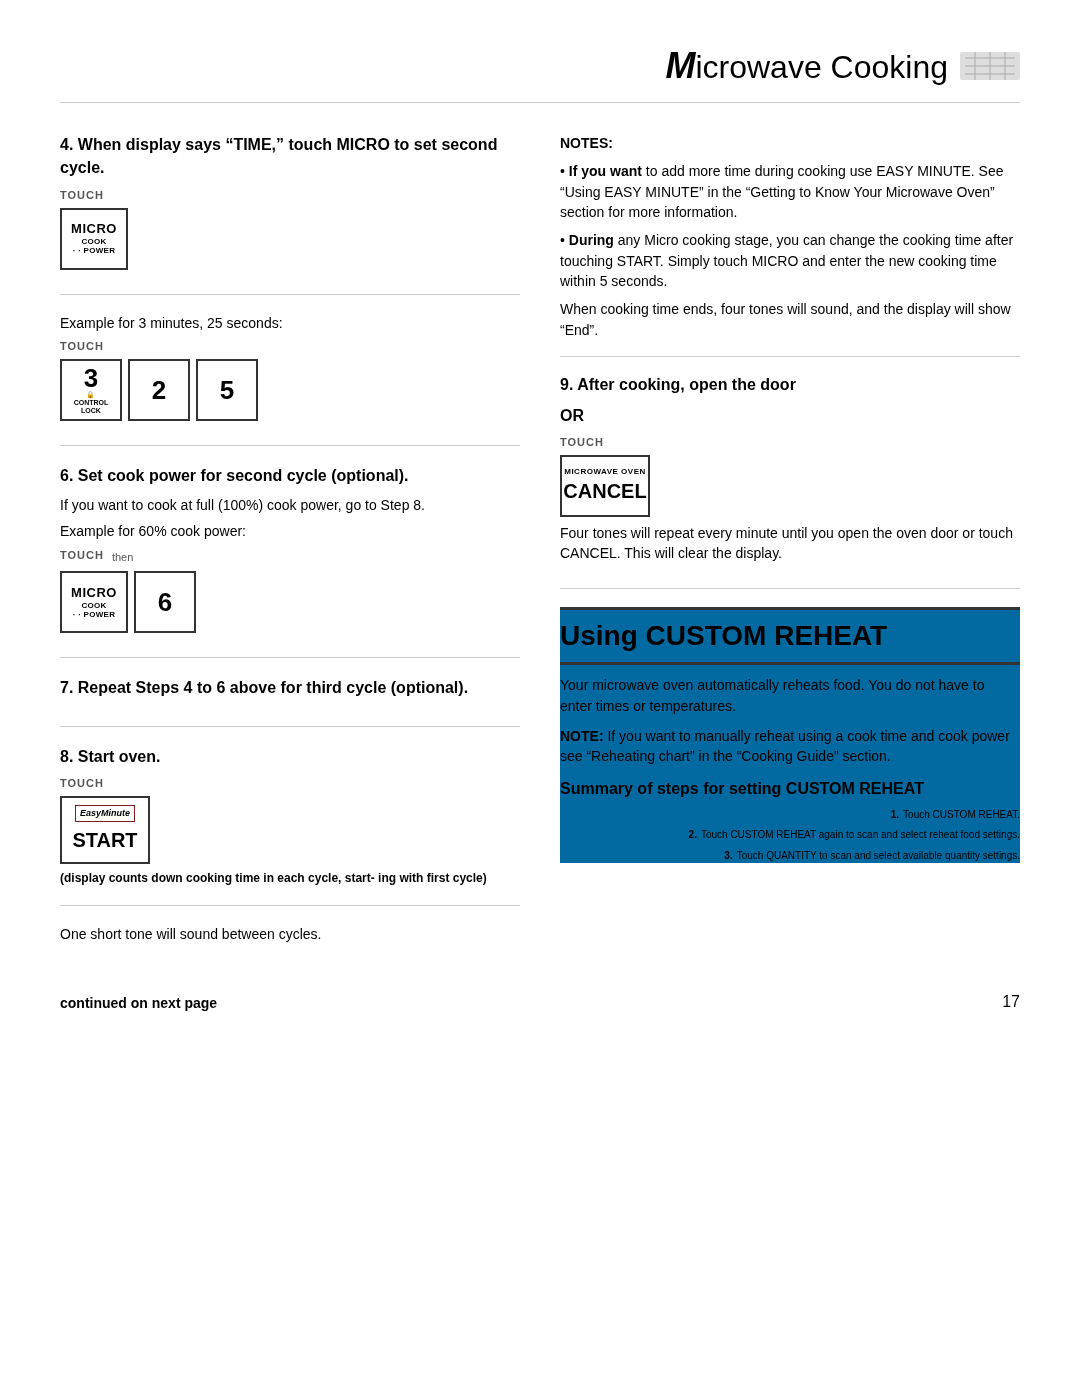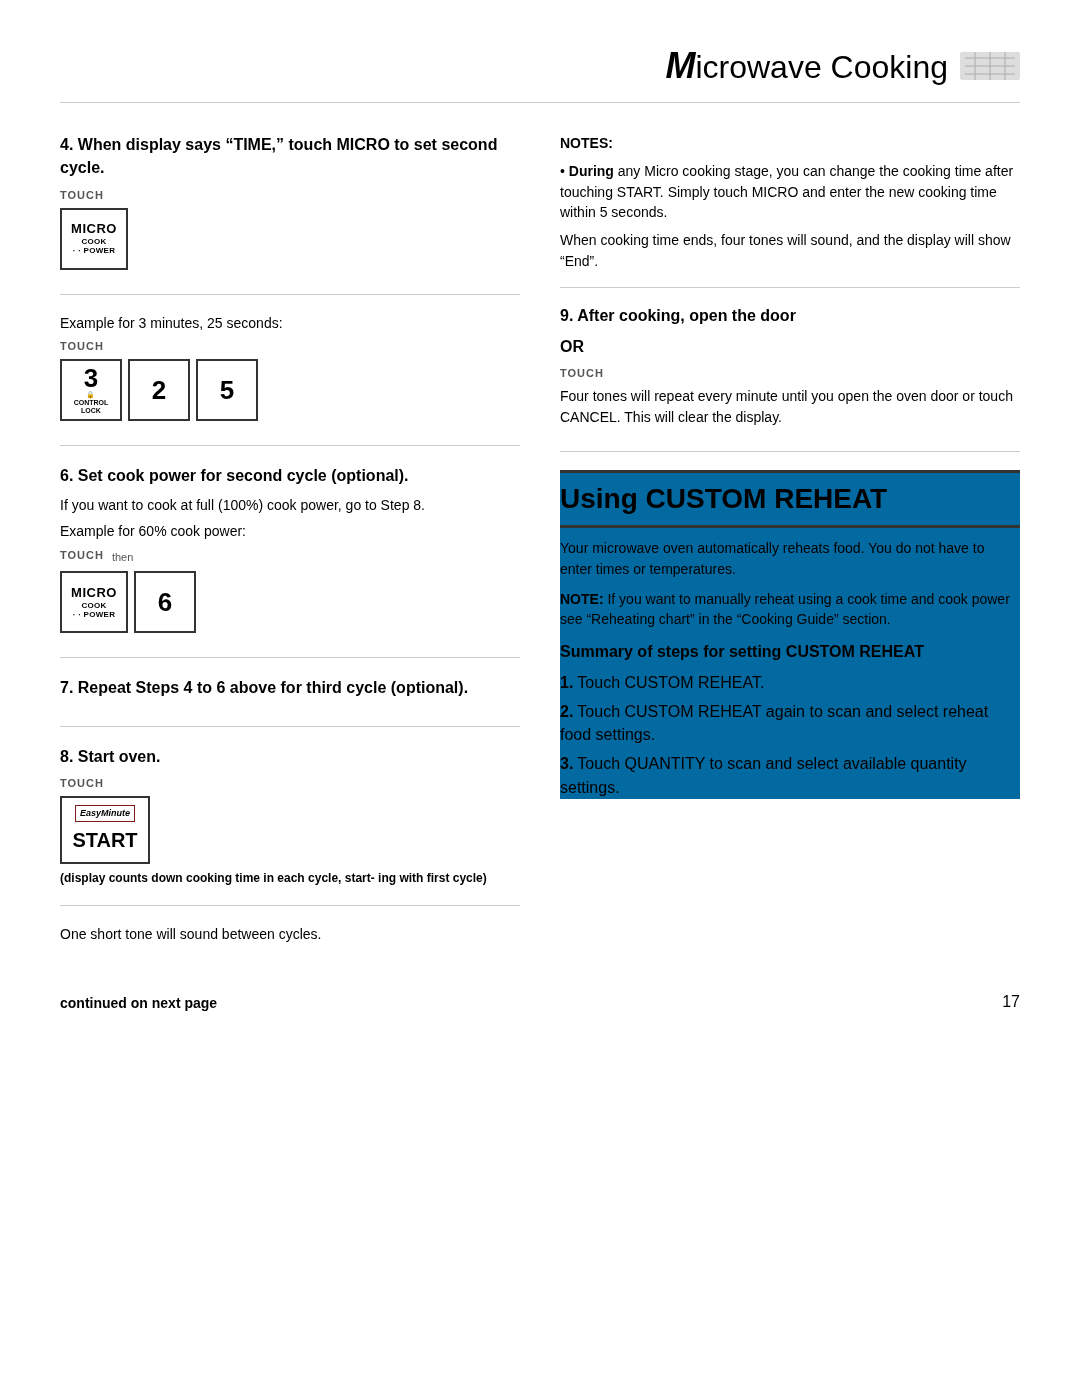--- a/index.html
+++ b/index.html
@@ -259,22 +259,23 @@
       font-weight: bold;
       margin-bottom: 8px;
     }
 
     .summary-list {
       list-style: none;
       padding: 0;
     }
 
     .summary-list li {
-      font-size: 16px;
+      font-size: 10px;
       margin-bottom: 6px;
+      text-align: right;
     }
 
     .summary-list li .num {
       font-weight: bold;
       margin-right: 4px;
     }
 
     .page-footer {
       display: flex;
       justify-content: space-between;
@@ -399,30 +400,39 @@
     <div class="step-sub">One short tone will sound between cycles.</div>
 
   </div>
 
   <div class="right-col">
 
     <div class="notes-section">
       <div class="notes-heading">NOTES:</div>
       <ul class="notes-list">
         <li>
+          <span class="bold-text">If you want</span><span> to add more time during cooking use EASY MINUTE. See “Using EASY MINUTE” in the “Getting to Know Your Microwave Oven” section for more information.</span>
+        </li>
+        <li>
           <span class="bold-text">During</span><span> any Micro cooking stage, you can change the cooking time after touching START. Simply touch MICRO and enter the new cooking time within 5 seconds.</span>
         </li>
       </ul>
       <div class="end-note">When cooking time ends, four tones will sound, and the display will show “End”.</div>
     </div>
 
     <div class="section">
       <div class="step-heading">9. After cooking, open the door</div>
       <div class="step-heading">OR</div>
       <div class="touch-label">TOUCH</div>
+      <div class="button-row">
+        <div class="cancel-button">
+          <div class="microwave-oven-text">MICROWAVE OVEN</div>
+          <div class="cancel-text">CANCEL</div>
+        </div>
+      </div>
       <div class="step-sub">Four tones will repeat every minute until you open the oven door or touch CANCEL. This will clear the display.</div>
     </div>
 
     <div class="custom-reheat-section">
       <div class="custom-reheat-title">
         <span>Using </span><span>CUSTOM REHEAT</span>
       </div>
       <div class="custom-reheat-desc">Your microwave oven automatically reheats food. You do not have to enter times or temperatures.</div>
       <div class="note-inline">
         <span class="bold-text">NOTE:</span><span> If you want to manually reheat using a cook time and cook power see “Reheating chart” in the “Cooking Guide” section.</span>

